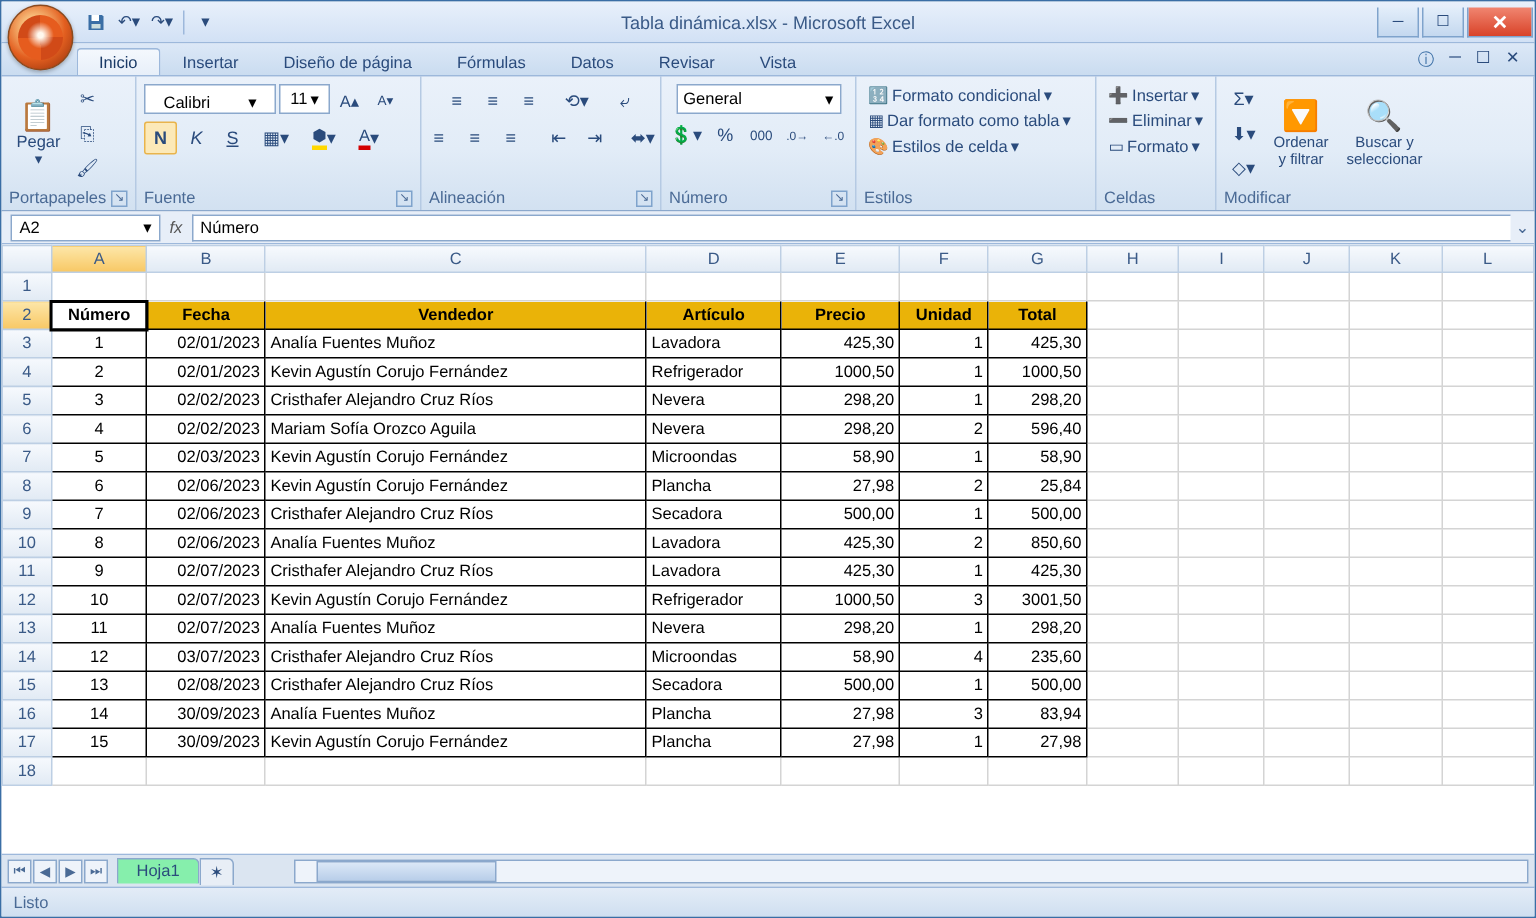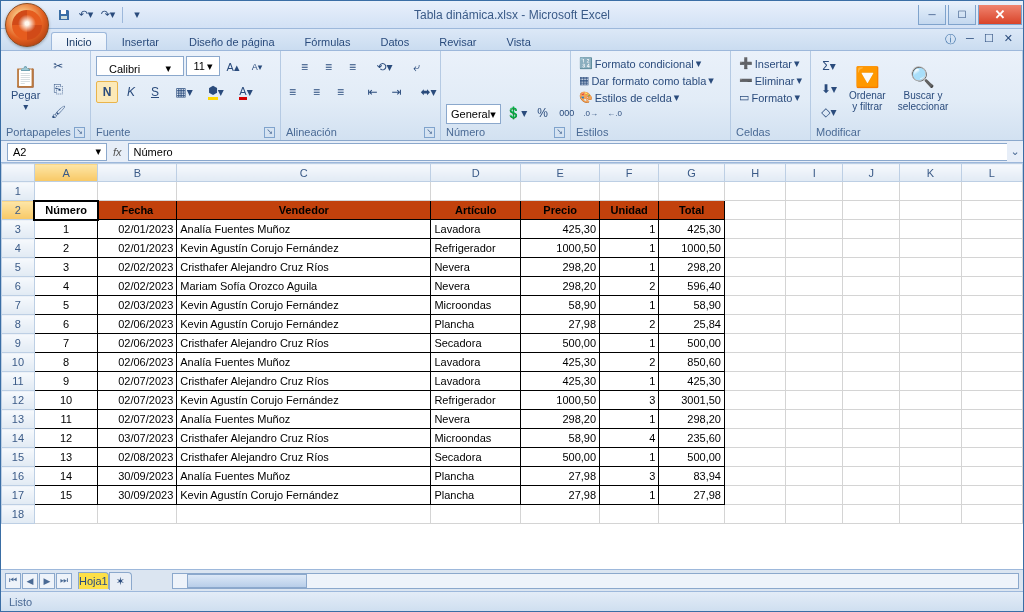--- a/index.html
+++ b/index.html
@@ -36,29 +36,29 @@
 .formula-bar{height:22px;background:#e7eef8;border-bottom:1px solid #9db8db;display:flex;align-items:center}
 .namebox{width:100px;height:18px;border:1px solid #8ba8cc;background:#fff;margin-left:6px;padding:0 5px;display:flex;align-items:center}
 .fx{padding:0 6px;font-style:italic;color:#555}
 .fbar-input{flex:1;height:18px;border:1px solid #8ba8cc;border-right:none;background:#fff;padding:0 5px;display:flex;align-items:center}
 .grid-area{flex:1;overflow:hidden;background:#fff;position:relative;display:flex;flex-direction:column}
 .grid{border-collapse:collapse;table-layout:fixed}
 .colhdr td,.rowhdr{background:linear-gradient(#f6f9fd,#e1eaf4);border:1px solid #bdcfe4;color:#3a5a87;text-align:center;font-size:11px}
 .colhdr .active,.rowhdr.active{background:linear-gradient(#fde6a8,#f8c864)}
 .corner{width:30px;height:18px;background:#e1eaf4;border:1px solid #bdcfe4}
 .cell{border:1px solid #d4d4d4;height:19px;padding:0 3px;font-size:11px;white-space:nowrap;overflow:hidden}
-.datahdr{border:1px solid #000;font-weight:bold;text-align:center;background:#c2410c}
+.datahdr{border:1px solid #000;font-weight:bold;text-align:center;background:#eab308}
 .datacell{border:1px solid #000;background:#fff}
 .num{text-align:right}
 .ctr{text-align:center}
 .selected{background:transparent;outline:2px solid #000;outline-offset:-1px}
 .sheet-tabs{height:22px;background:#dbe5f1;border-top:1px solid #9db8db;display:flex;align-items:center;padding:0 4px}
 .nav-arrows{display:flex;gap:1px;margin-right:6px}
 .nav-arrows span{width:16px;height:16px;border:1px solid #8ba8cc;background:#eef3fa;display:flex;align-items:center;justify-content:center;font-size:9px;color:#4a6a95;cursor:pointer}
-.stab{background:#fde047;border:1px solid #8ba8cc;border-bottom:none;padding:2px 0;border-radius:0 4px 0 0;font-size:11px;color:#2a4b7c}
+.stab{background:#86efac;border:1px solid #8ba8cc;border-bottom:none;padding:2px 12px;border-radius:0 4px 0 0;font-size:11px;color:#2a4b7c}
 .hscroll{flex:1;margin-left:40px;height:16px;background:#eef3fa;border:1px solid #8ba8cc;position:relative}
 .hscroll-thumb{position:absolute;left:14px;width:120px;top:0;bottom:0;background:linear-gradient(#dce8f7,#b8cee9);border:1px solid #8ba8cc}
 .status{height:20px;background:linear-gradient(#e3ecf7,#cfdff0);border-top:1px solid #9db8db;display:flex;align-items:center;padding:0 8px;color:#4a6a95;font-size:11px}
 svg{display:block}
 </style>
 </head>
 <body>
 
 <div class="titlebar">
   <div class="office-btn"></div>
@@ -171,21 +171,21 @@
         <div class="smallbtn">⬌▾</div>
       </div>
     </div>
     <div class="rgroup-label">
         <span>Alineación</span>
         <span class="launcher">↘</span>
       </div>
   </div>
 
   <div class="rgroup" style="width:130px">
-    <div class="rgroup-body" style="flex-direction:row;gap:3px;padding-top:3px;align-items:flex-end">
+    <div class="rgroup-body" style="flex-direction:column;gap:3px;padding-top:3px;align-items:center">
       <div class="numfmt">
           <span>General</span>
           <span style="margin-left:auto">▾</span>
         </div>
       <div class="rowbtns">
         <div class="smallbtn" style="width:26px">💲▾</div>
         <div class="smallbtn">%</div>
         <div class="smallbtn" style="font-size:9px">000</div>
         <div class="smallbtn" style="font-size:8px">.0→</div>
         <div class="smallbtn" style="font-size:8px">←.0</div>

